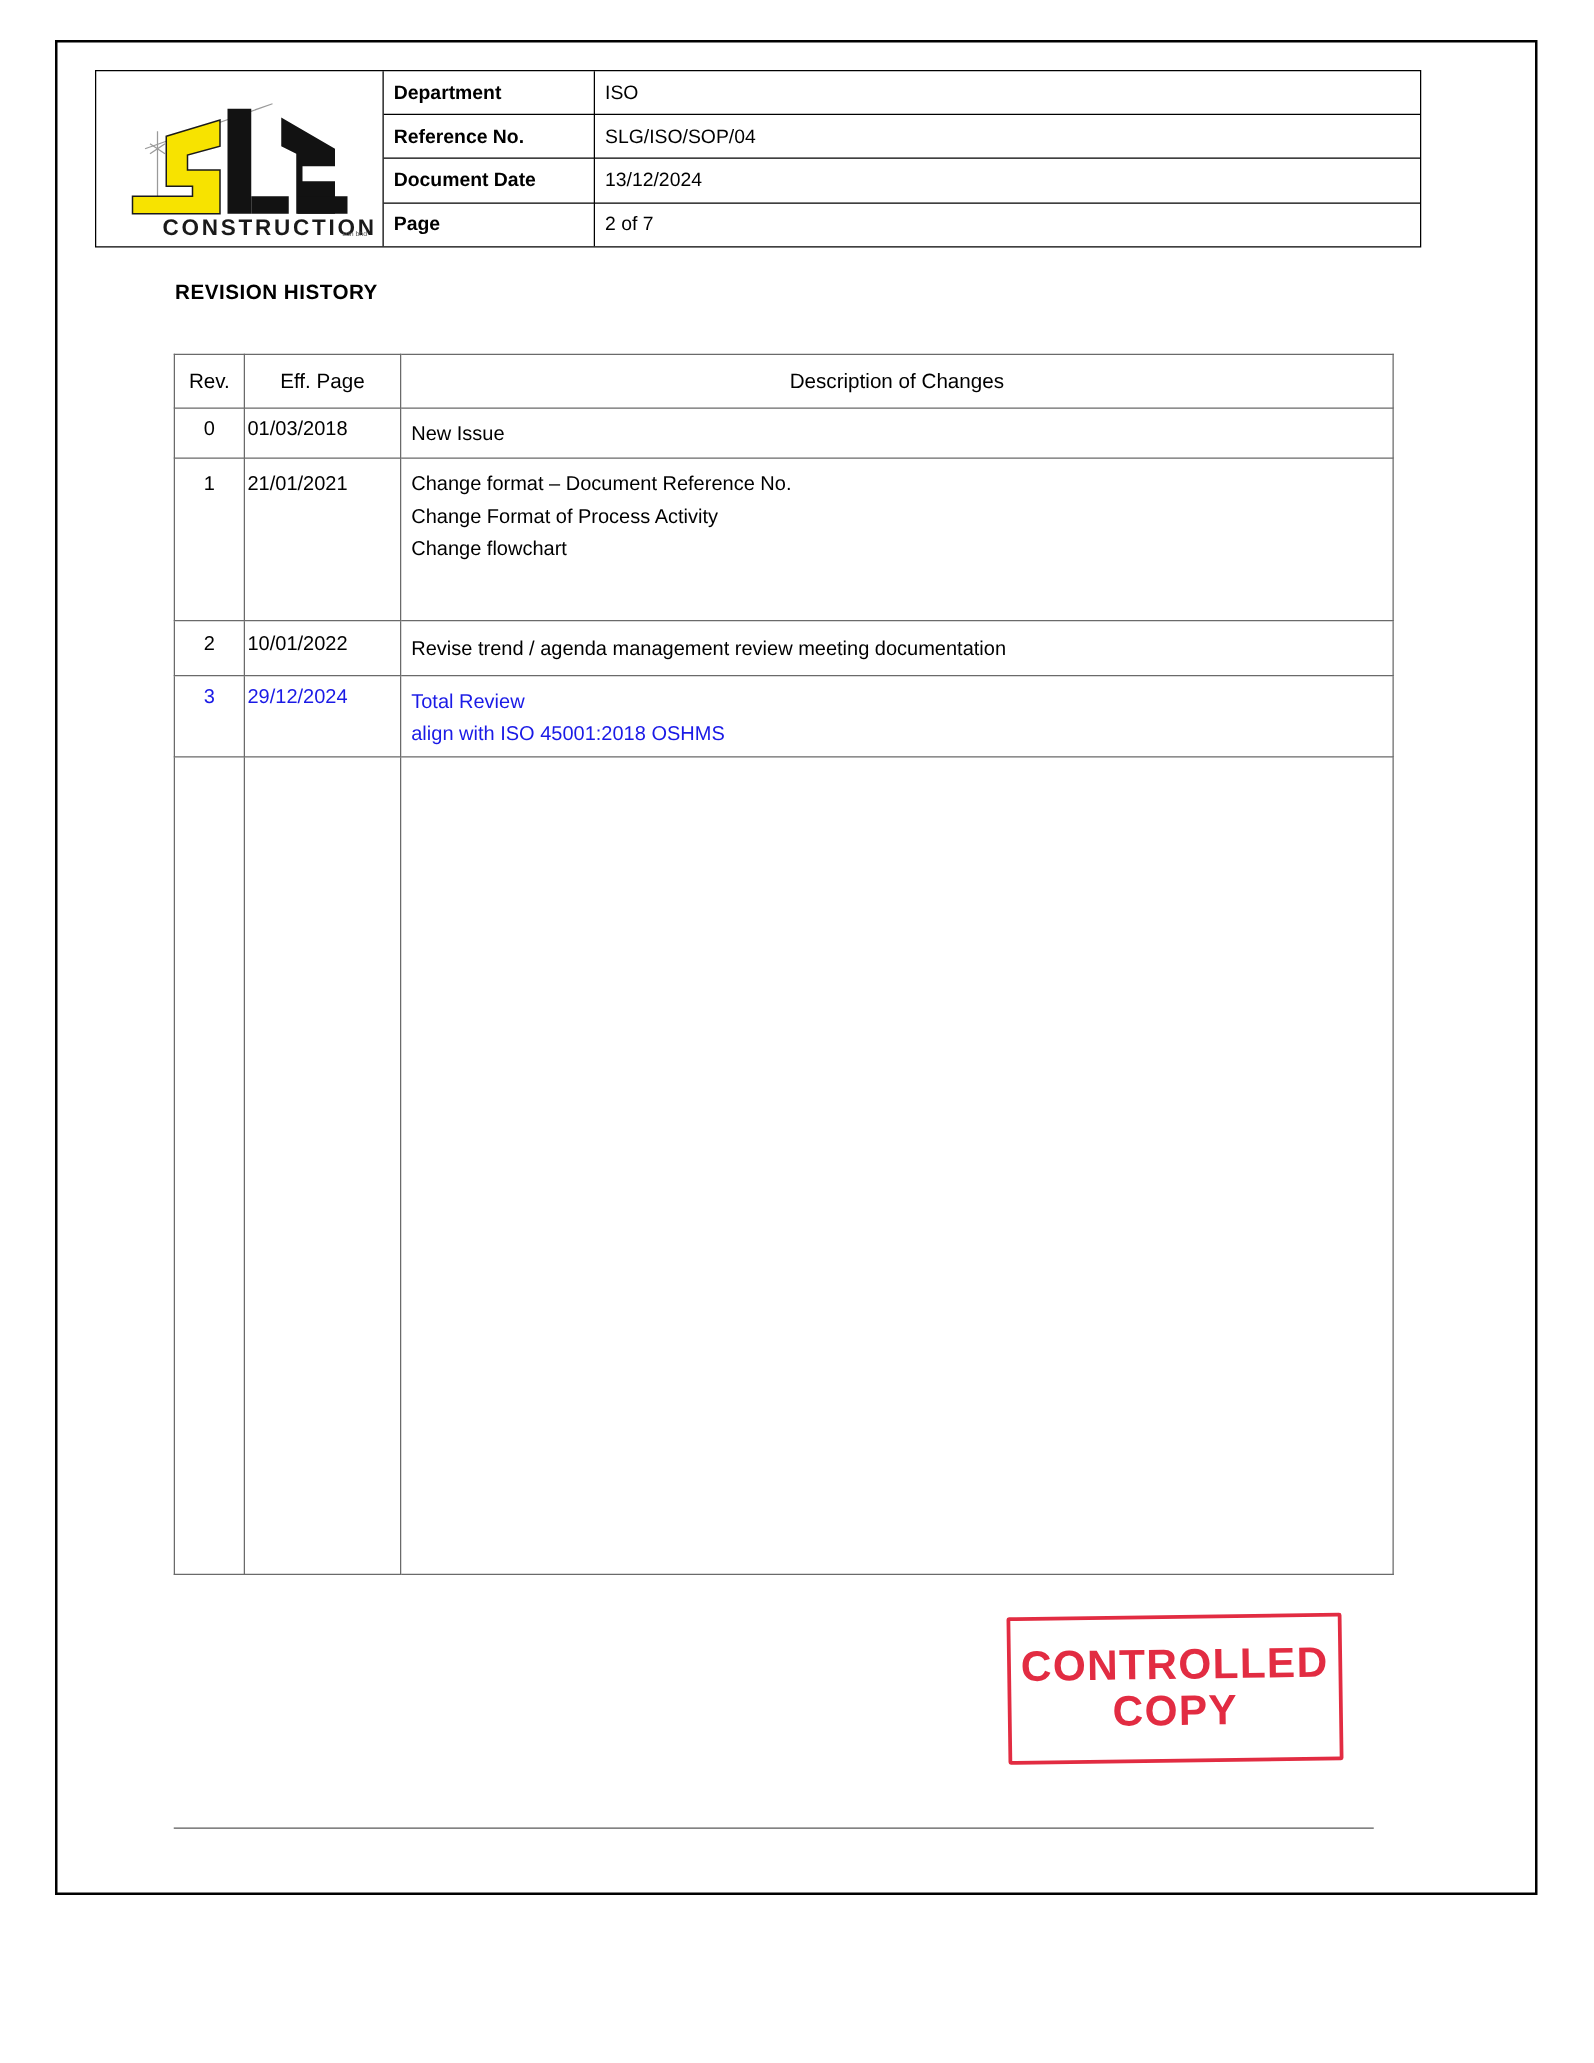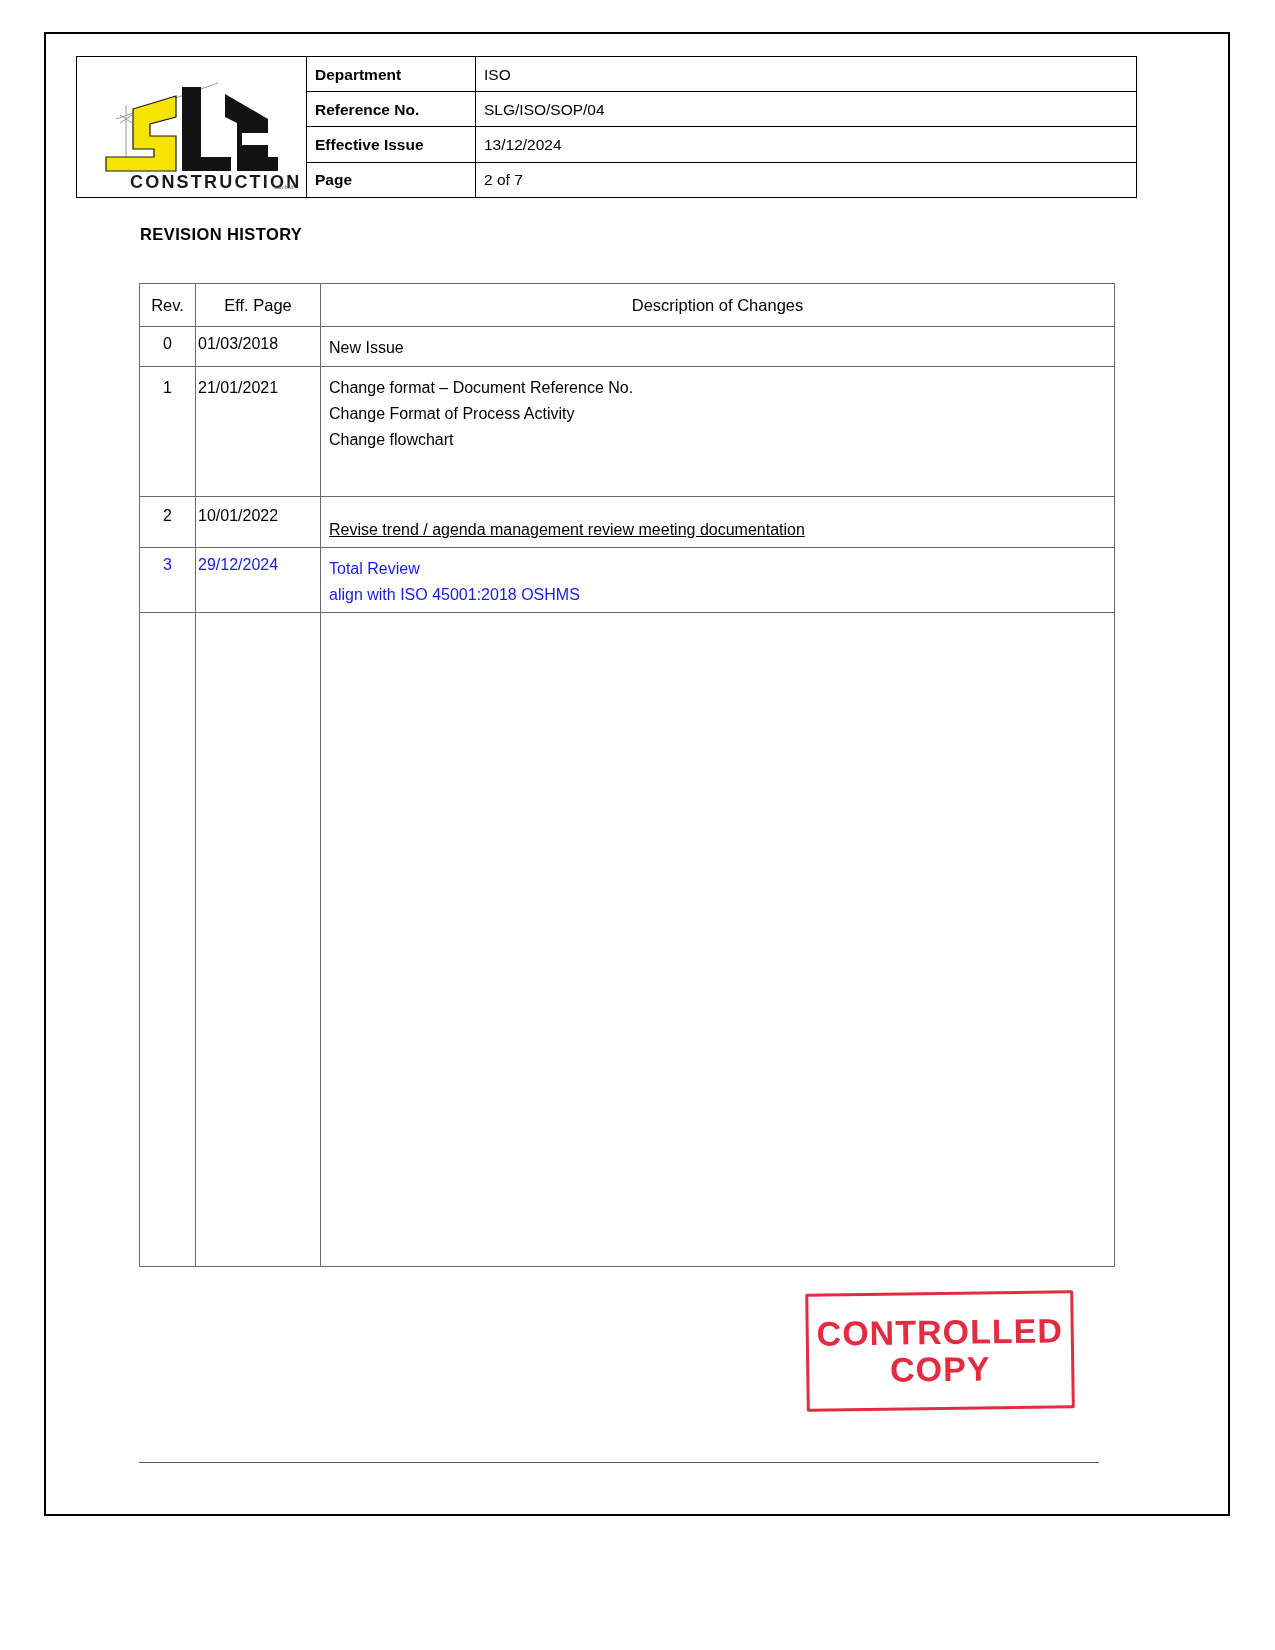--- a/index.html
+++ b/index.html
@@ -149,21 +149,21 @@
     display: block;
     line-height: 1.62;
   }
   .rev-table tr.blue td { color: #1a1ae6; }
   .rev-table tr.r0 td { height: 40px; }
   .rev-table tr.r1 td { height: 130px; }
   .rev-table tr.r2 td { height: 44px; }
   .rev-table tr.r3 td { height: 38px; }
   .rev-table tr.filler td { height: 654px; }
   .rev-table tr.r1 td.c-desc { }
-  .rev-table tr.r2 td.c-desc { padding-top: 20px; text-decoration: underline; }
+  .rev-table tr.r2 td.c-desc { padding-top: 10px; }
   .rev-table tr.r2 td.c-rev,
   .rev-table tr.r2 td.c-date { padding-top: 10px; }
   .rev-table tr.r1 td.c-rev,
   .rev-table tr.r1 td.c-date { padding-top: 12px; }
 
   
   .stamp {
     position: absolute;
     left: 806px;
     top: 1292px;
@@ -239,21 +239,21 @@
         <tbody>
           <tr>
             <td class="k">Department</td>
             <td class="v">ISO</td>
           </tr>
           <tr>
             <td class="k">Reference No.</td>
             <td class="v">SLG/ISO/SOP/04</td>
           </tr>
           <tr>
-            <td class="k">Effective Issue</td>
+            <td class="k">Document Date</td>
             <td class="v">13/12/2024</td>
           </tr>
           <tr>
             <td class="k">Page</td>
             <td class="v">2 of 7</td>
           </tr>
         </tbody>
       </table>
     </div>
   </div>

